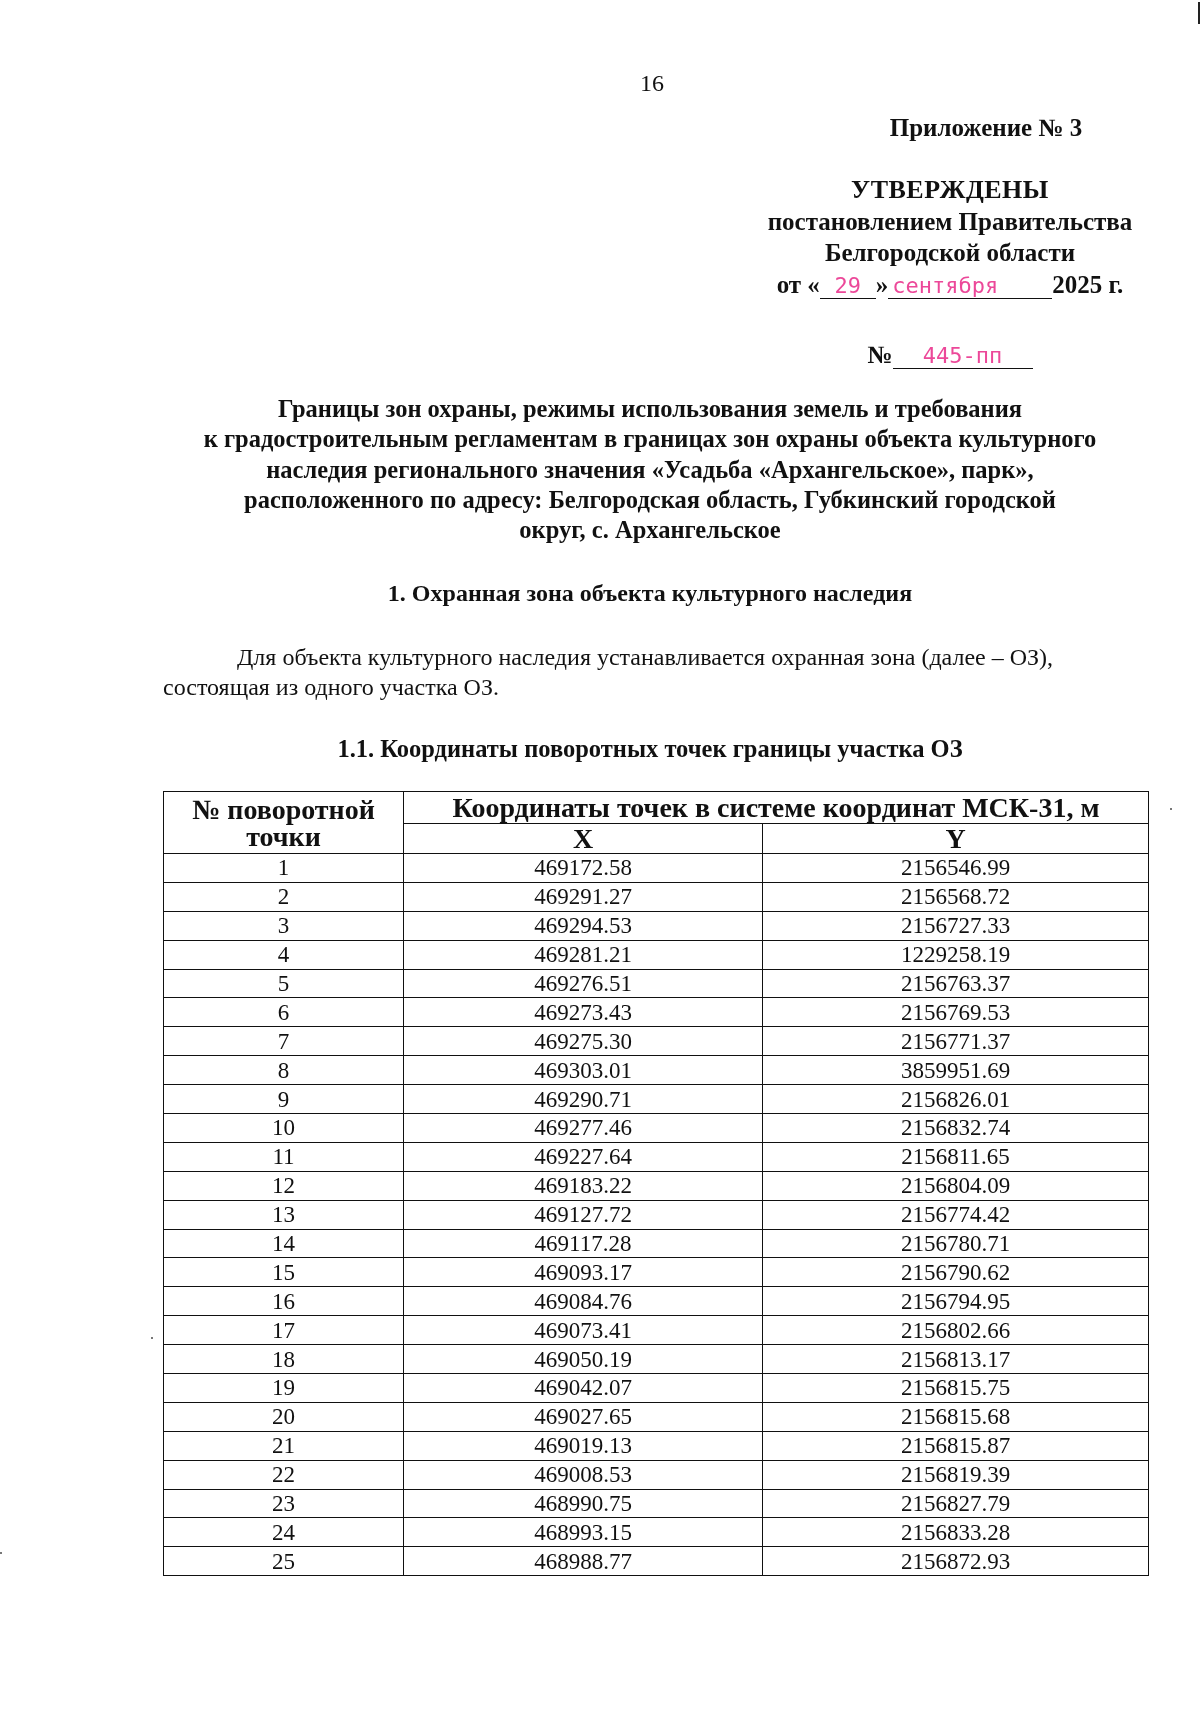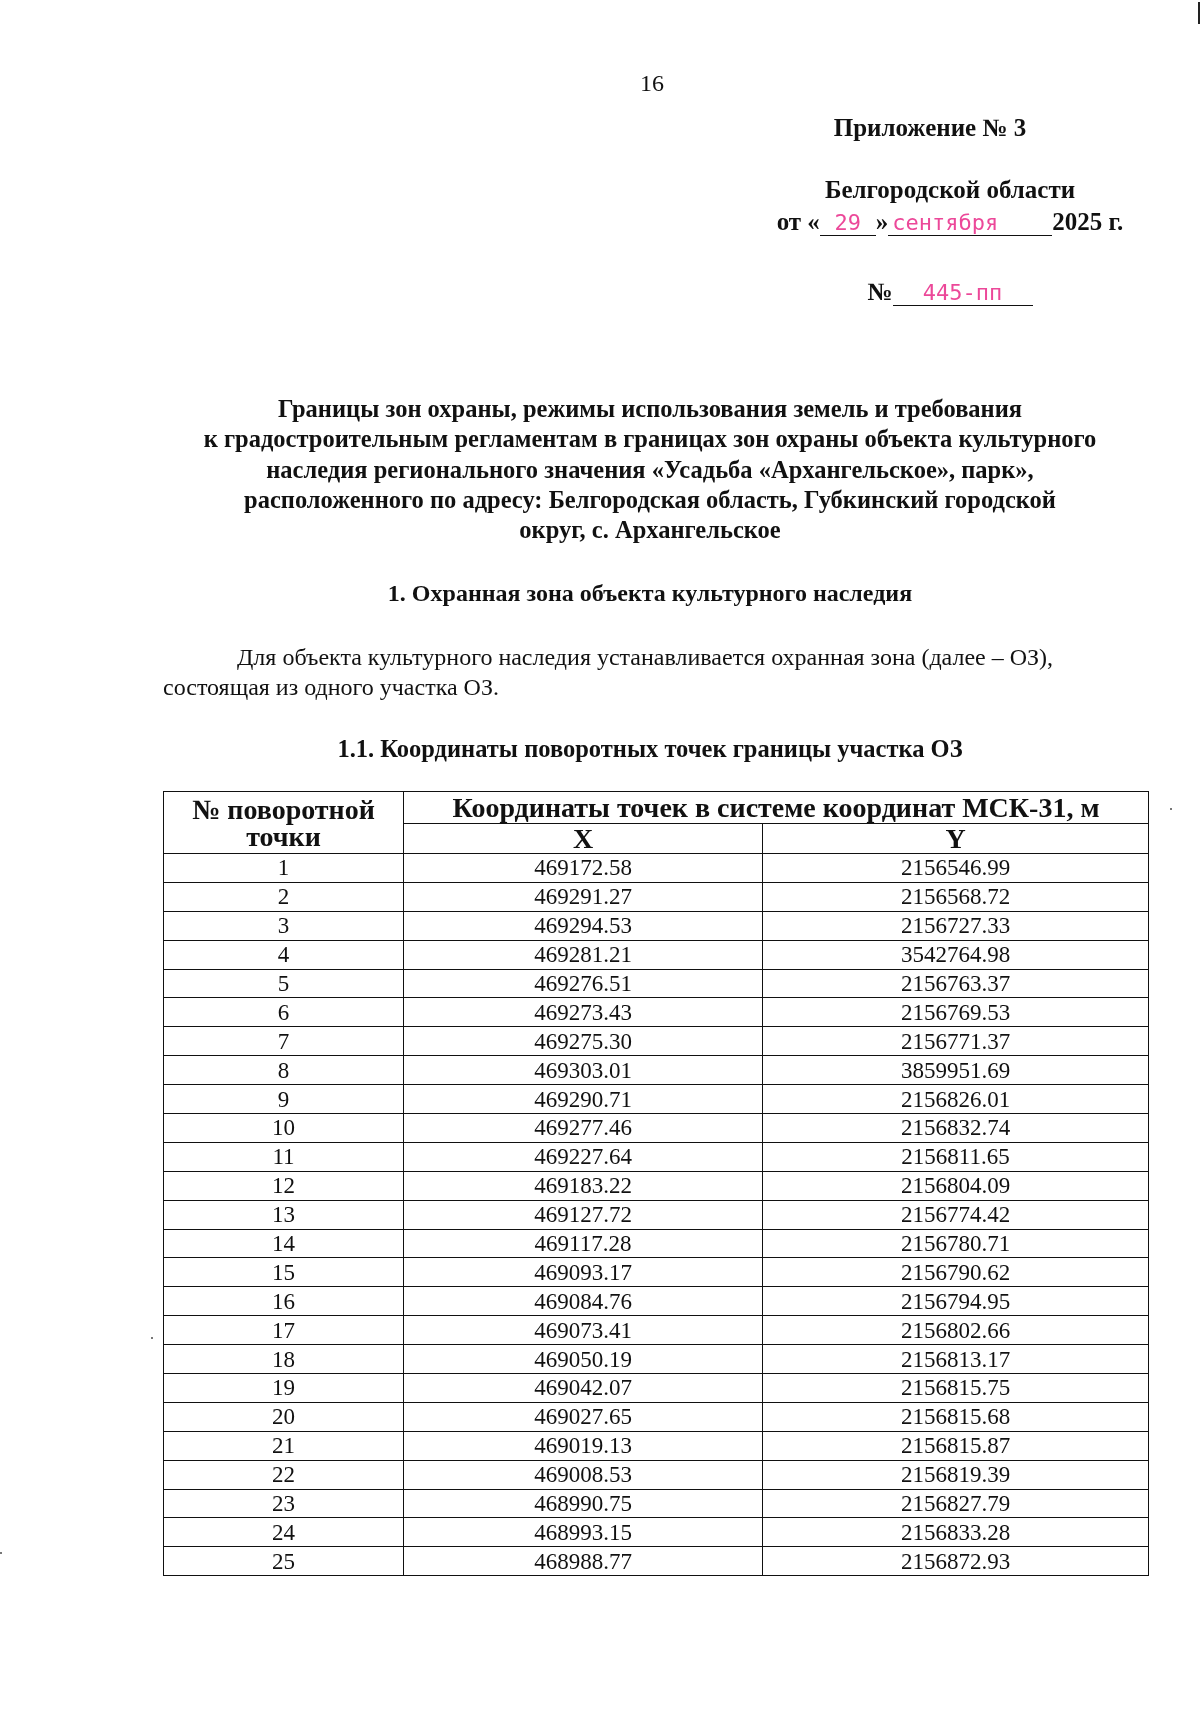--- a/index.html
+++ b/index.html
@@ -2,21 +2,21 @@
 <html><head>
 <meta charset="utf-8">
 <style>
   html, body { margin: 0; padding: 0; background: #ffffff; }
   body {
     width: 1200px; height: 1721px; position: relative; overflow: hidden;
     font-family: "Liberation Serif", "DejaVu Serif", serif; color: #111;
   }
   .abs { position: absolute; }
   .page-number { left: 600px; top: 70px; width: 104px; font-size: 24px; text-align: center; }
-  .appendix-label { left: 740px; top: 114px; width: 380px; font-size: 25px; text-align: center; font-weight: bold; }
+  .appendix-label { left: 796px; top: 114px; width: 380px; font-size: 25px; text-align: center; font-weight: bold; }
   .approval {
     left: 740px; top: 174px; width: 420px; text-align: center; font-weight: bold; font-size: 25px; line-height: 31.5px;
   }
   .approval .line { display: block; white-space: nowrap; }
   .approval .approved-title { font-size: 26px; letter-spacing: 0.5px; }
   .fill {
     display: inline-block; border-bottom: 1.5px solid #111; font-family: "DejaVu Sans Mono", "Liberation Mono", monospace;
     font-weight: normal; font-size: 22px; color: #ec4899; text-align: center; line-height: 24px;
   }
   .fill.day { width: 56px; }
@@ -55,20 +55,22 @@
 <div class="abs corner-mark"></div>
 <div class="abs speck" style="left:1170px; top:808px;"></div>
 <div class="abs speck" style="left:151px; top:1337px;"></div>
 <div class="abs speck" style="left:0px; top:1552px;"></div>
 
 <div class="abs page-number">16</div>
 
 <div class="abs appendix-label">Приложение № 3</div>
 
 <div class="abs approval">
+  <span class="line approved-title">УТВЕРЖДЕНЫ</span>
+  <span class="line">постановлением Правительства</span>
   <span class="line">Белгородской области</span>
   <span class="line">
     <span>от «</span><span class="fill day">29</span><span>»</span><span class="fill month">сентября</span><span>2025 г.</span>
   </span>
   <span class="line">
     <span>№</span><span class="fill number">445-пп</span>
   </span>
 </div>
 
 <div class="abs doc-title">
@@ -119,21 +121,21 @@
         <td>2156568.72</td>
       </tr>
       <tr>
         <td>3</td>
         <td>469294.53</td>
         <td>2156727.33</td>
       </tr>
       <tr>
         <td>4</td>
         <td>469281.21</td>
-        <td>3542764.98</td>
+        <td>1229258.19</td>
       </tr>
       <tr>
         <td>5</td>
         <td>469276.51</td>
         <td>2156763.37</td>
       </tr>
       <tr>
         <td>6</td>
         <td>469273.43</td>
         <td>2156769.53</td>

